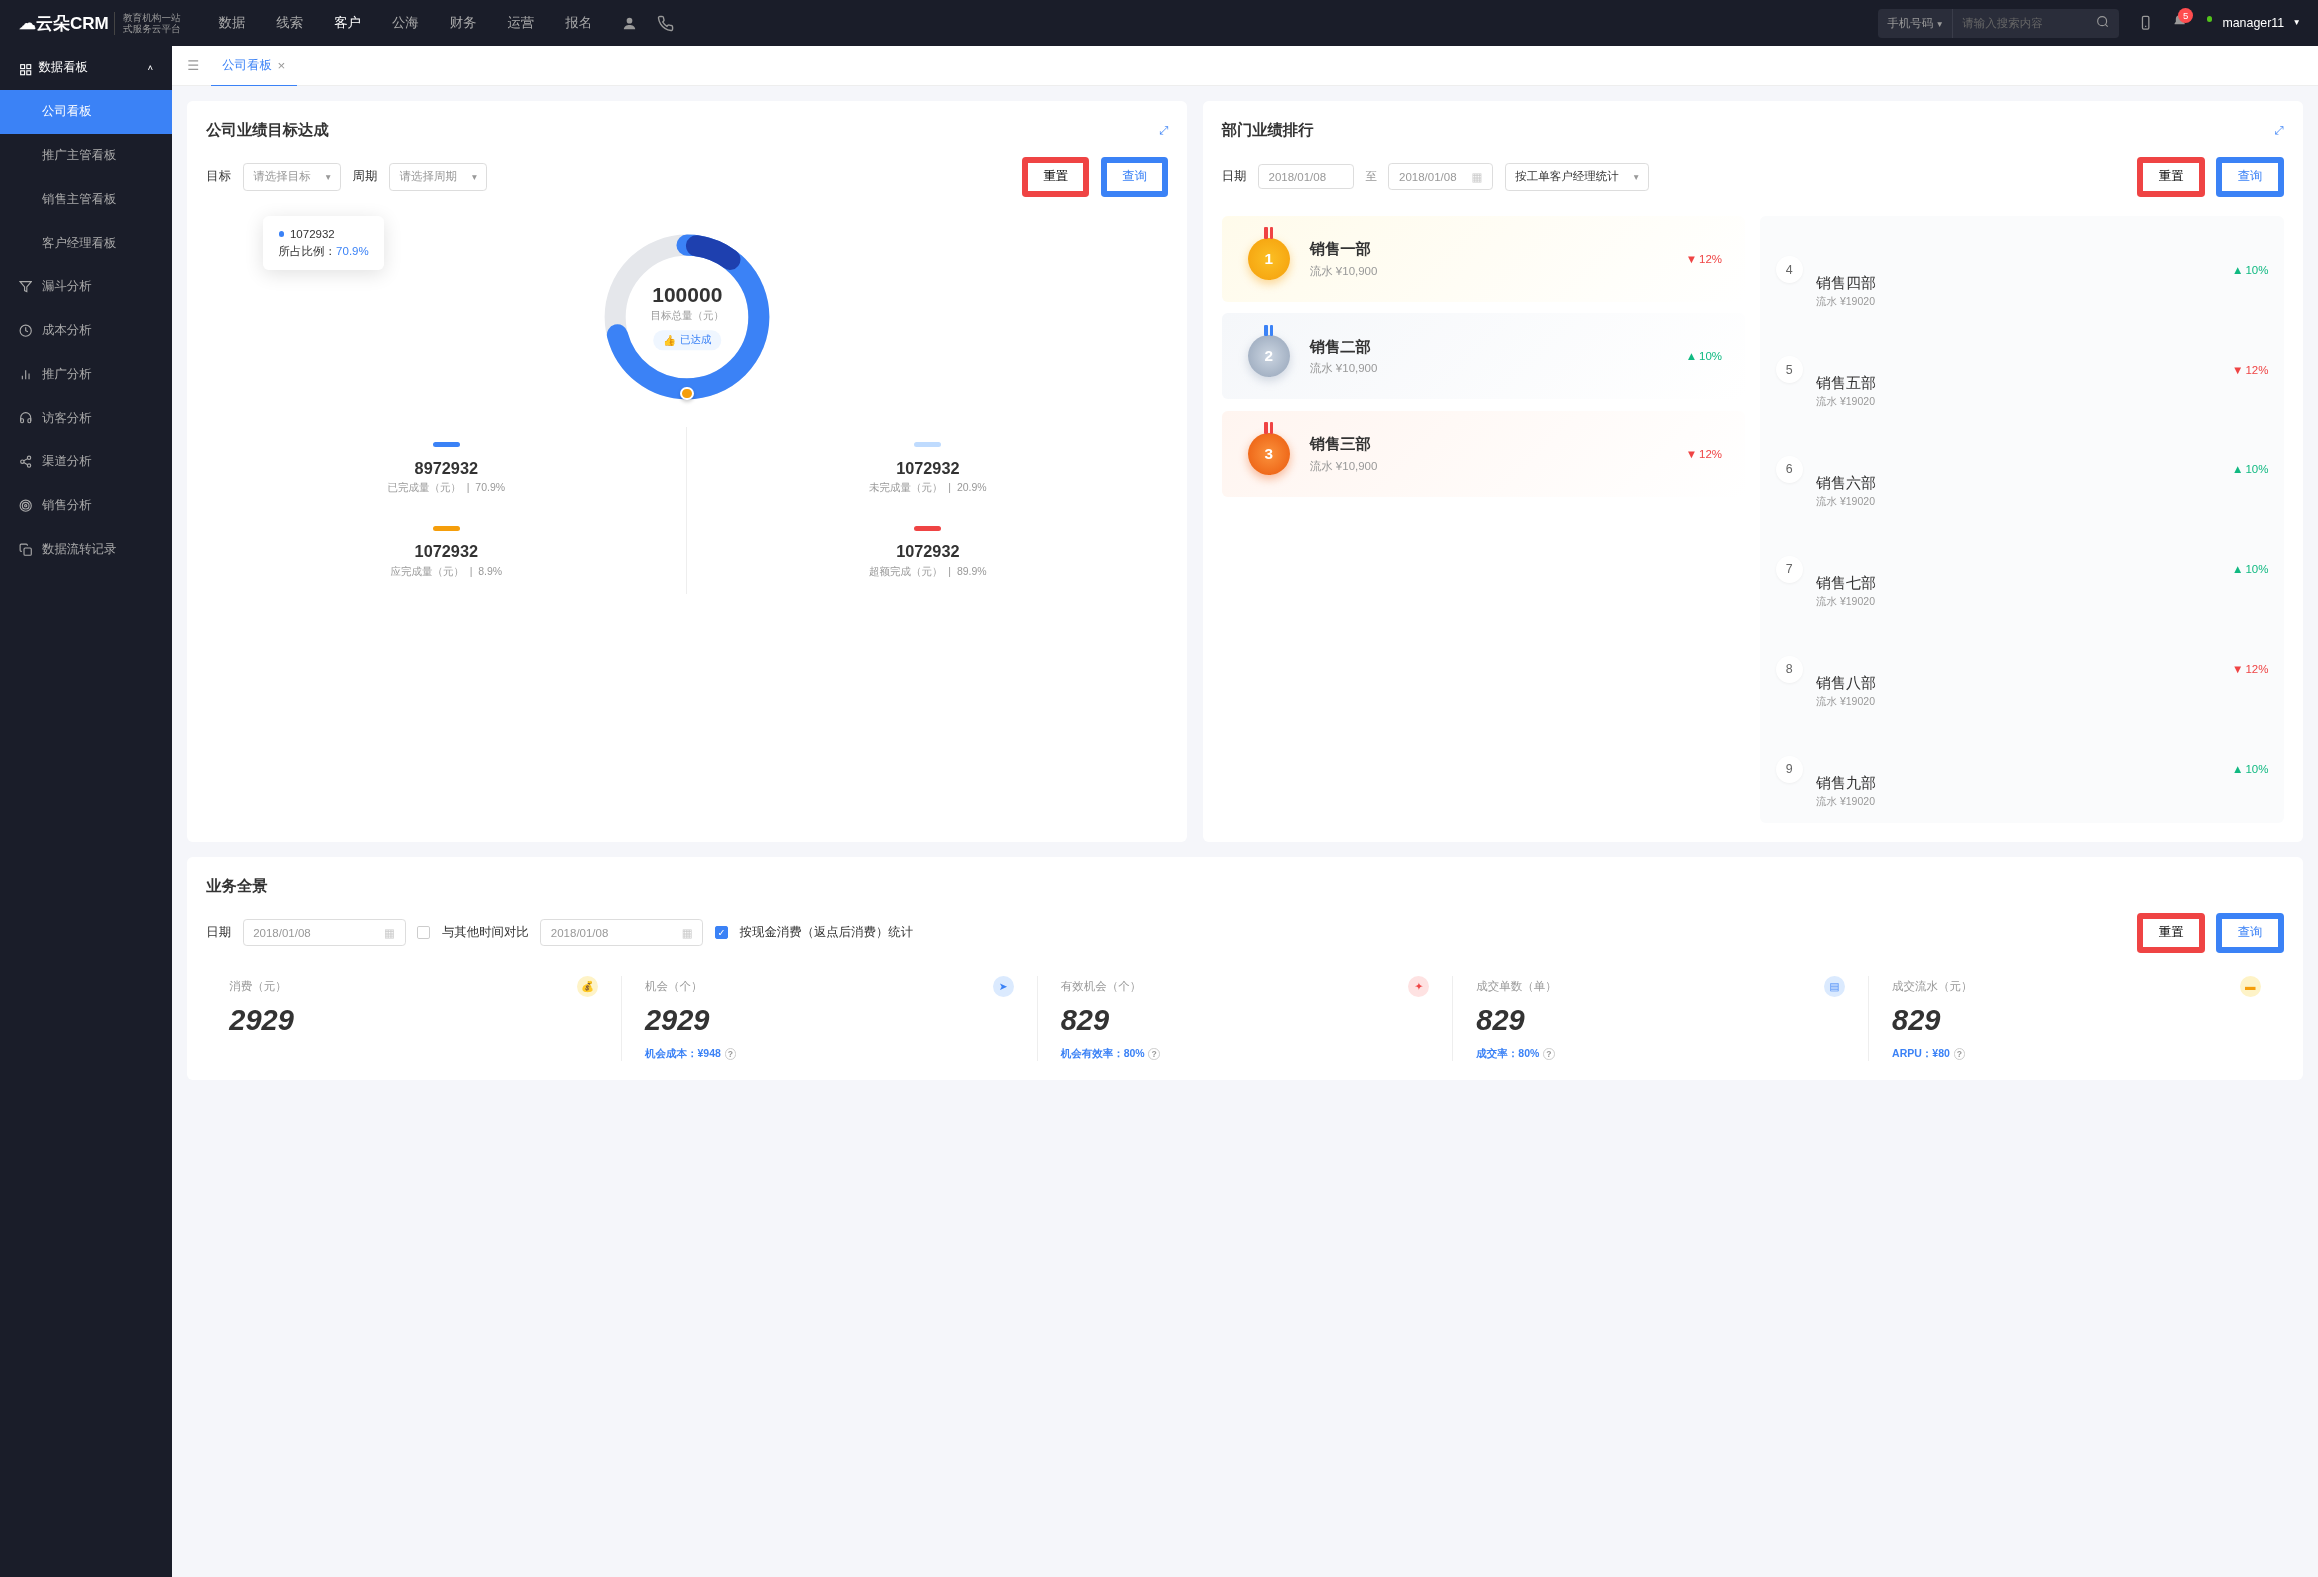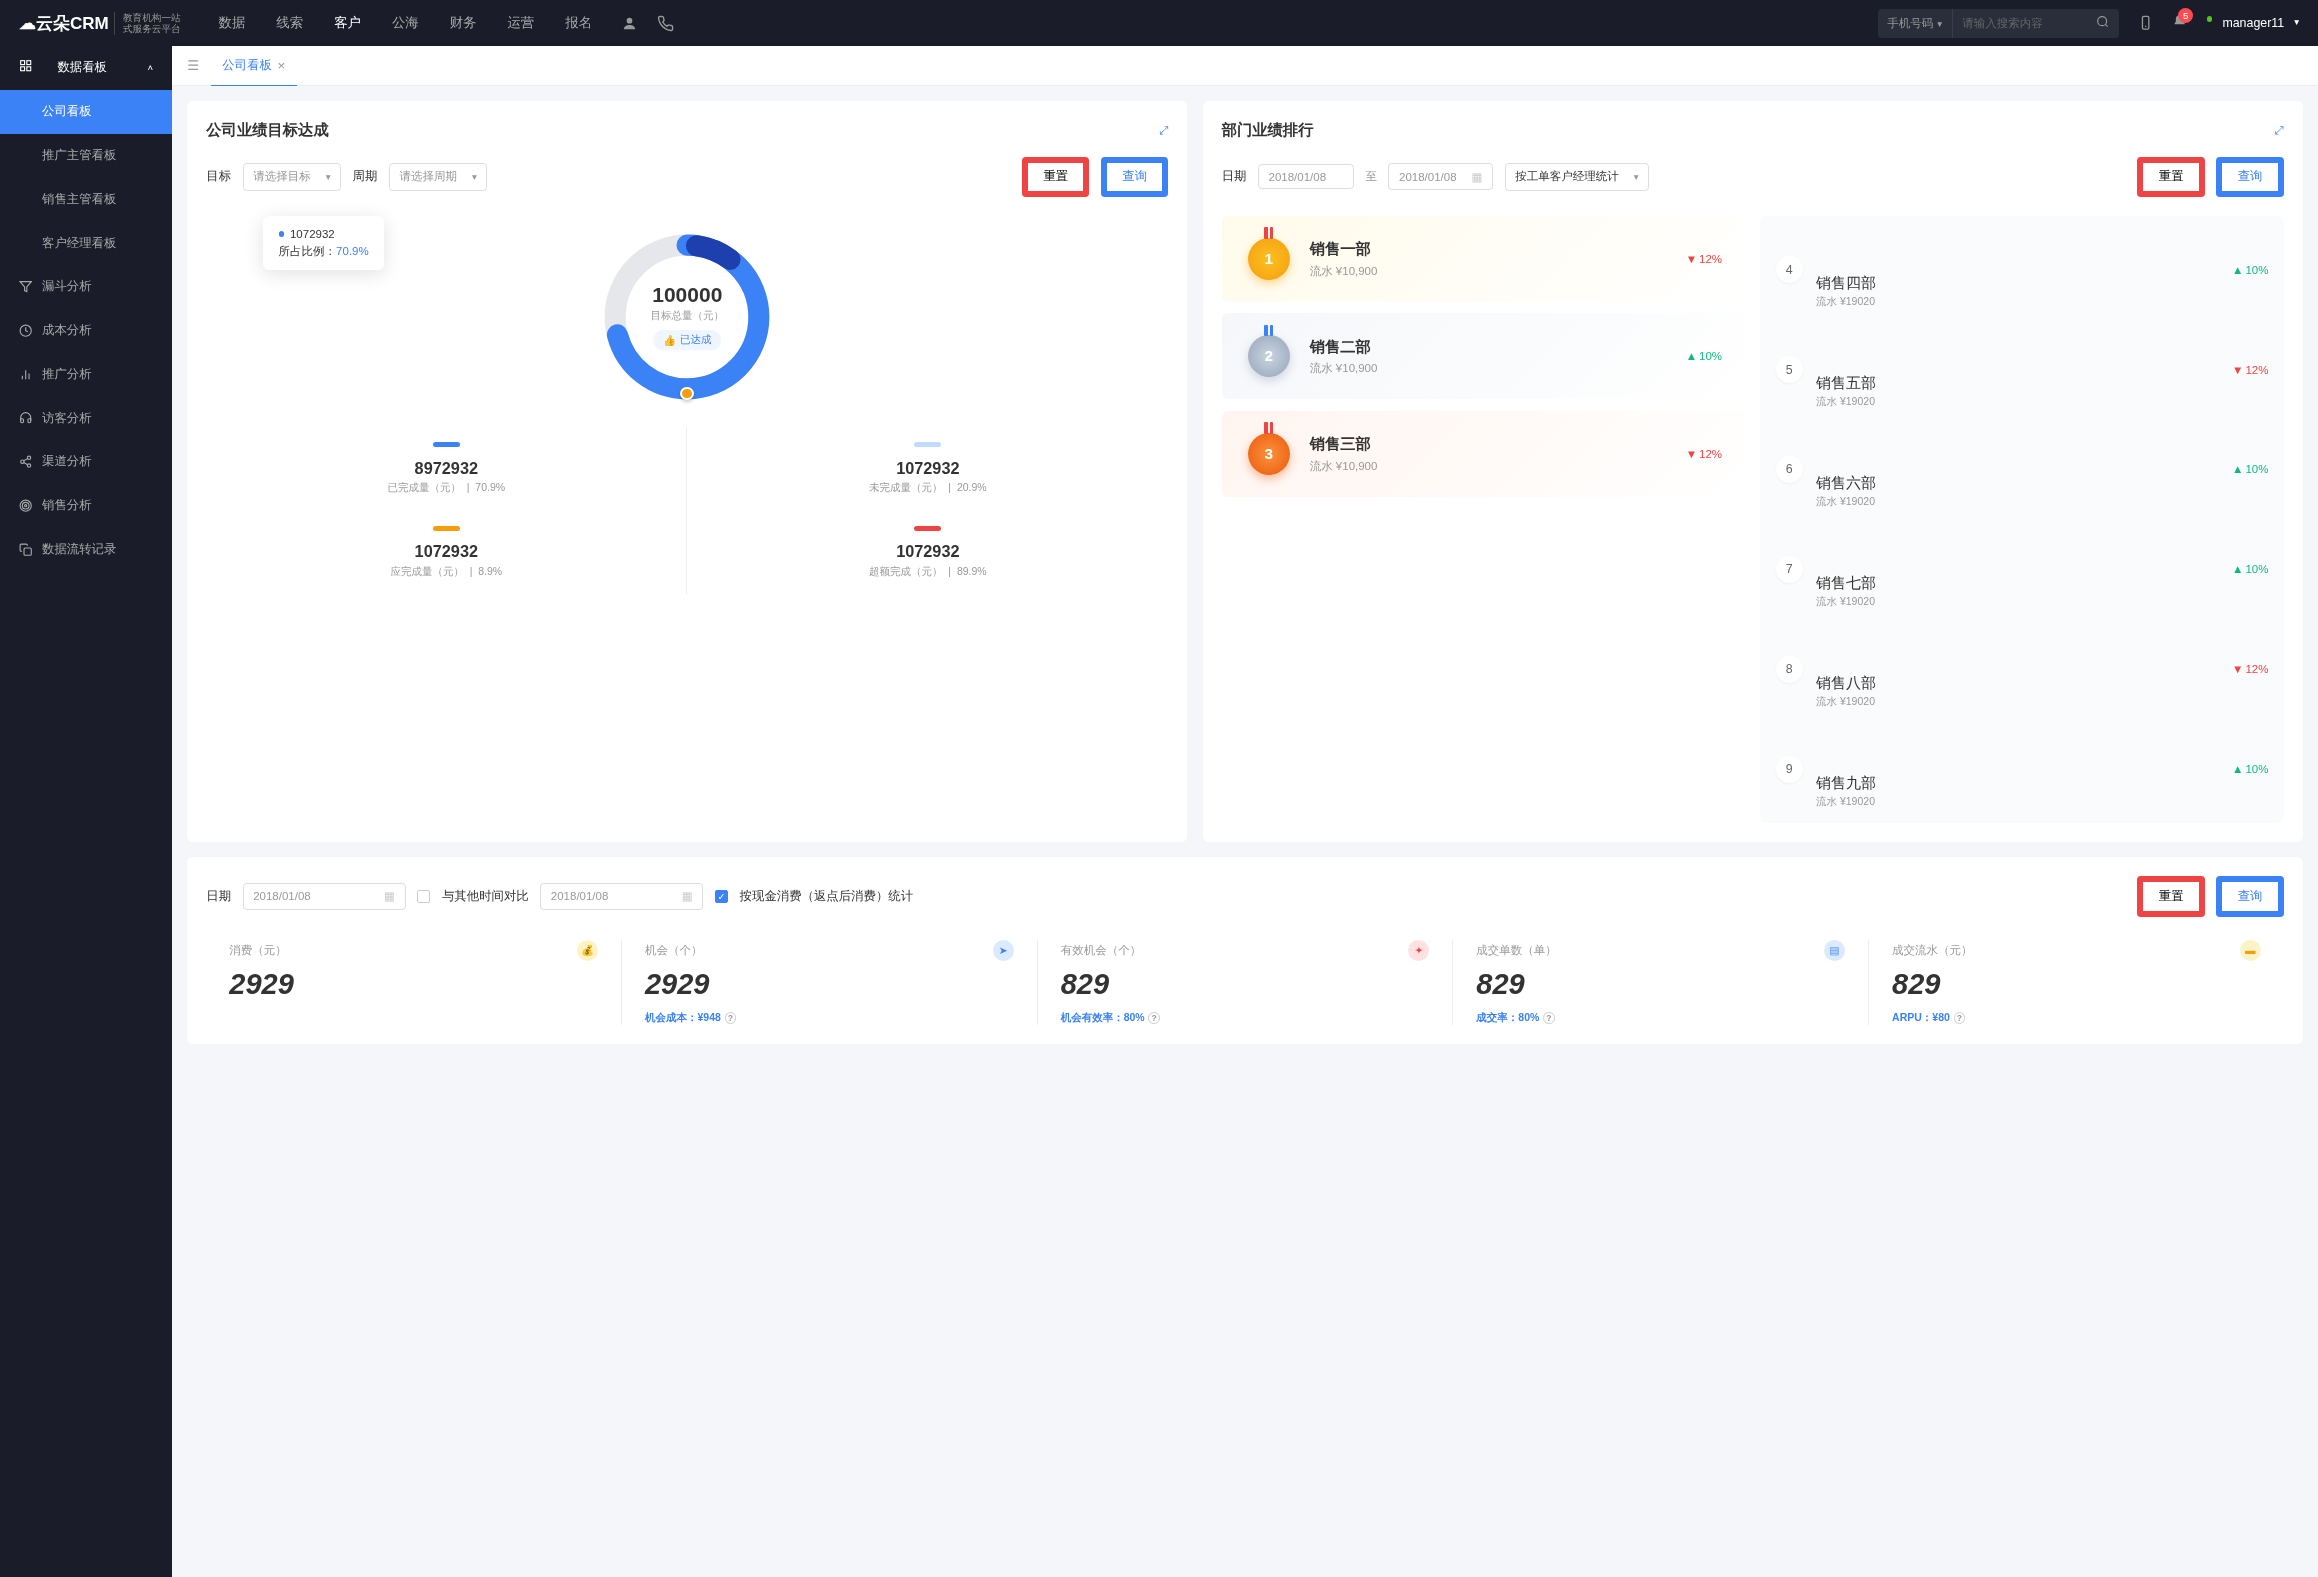--- a/index.html
+++ b/index.html
@@ -156,21 +156,21 @@
       <span class="user-dot"></span>
       <span>manager11</span>
       <span class="chev">▾</span>
     </div>
   </div>
 </div>
 
 <div class="layout">
   <div class="sidebar">
     <div class="side-item group">
-      <span style="display:flex;align-items:flex-start;gap:25px">
+      <span style="display:flex;align-items:flex-end;gap:6px">
           <svg class="side-icon" viewBox="0 0 24 24" fill="none" stroke="currentColor" stroke-width="2">
             <rect x="3" y="3" width="7" height="7"></rect>
             <rect x="14" y="3" width="7" height="7"></rect>
             <rect x="3" y="14" width="7" height="7"></rect>
             <rect x="14" y="14" width="7" height="7"></rect>
           </svg>
           <span>数据看板</span>
         </span>
       <span class="chev">˄</span>
     </div>
@@ -428,20 +428,23 @@
                   <div class="rank-name">销售九部</div>
     <div class="rank-sub">流水 ¥19020</div>
                 </div>
     <div class="pct-tag pct-up"><span>▲</span> 10%</div>
               </div>
             </div>
         </div>
       </div>
 
       <div class="card overview">
+        <div class="card-head">
+            <span class="card-title">业务全景</span>
+          </div>
         <div class="filters">
           <span class="flabel">日期</span>
           <div class="date-inp" style="min-width:163px;justify-content:space-between">
               <span>2018/01/08</span>
               <span style="color:#ccc">▦</span>
             </div>
           <span class="cb"></span>
           <span class="flabel">与其他时间对比</span>
           <div class="date-inp" style="min-width:163px;justify-content:space-between">
               <span>2018/01/08</span>

